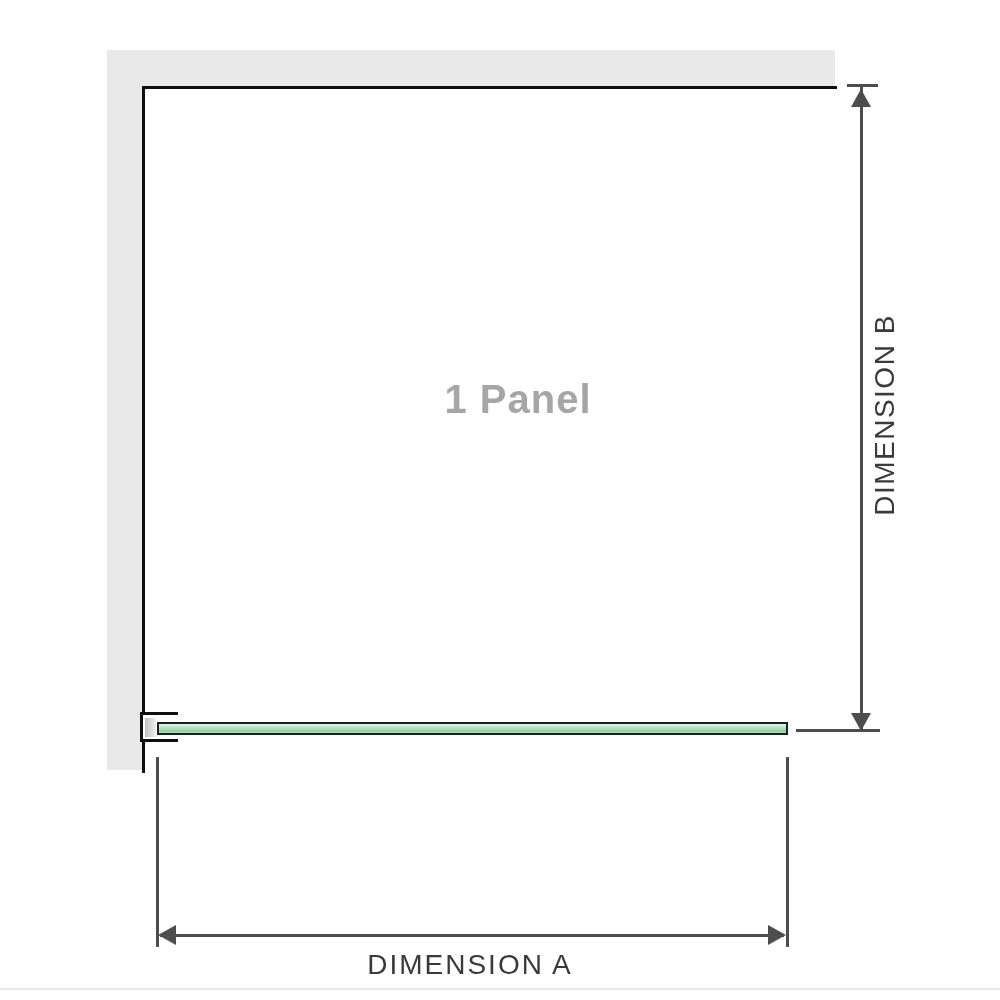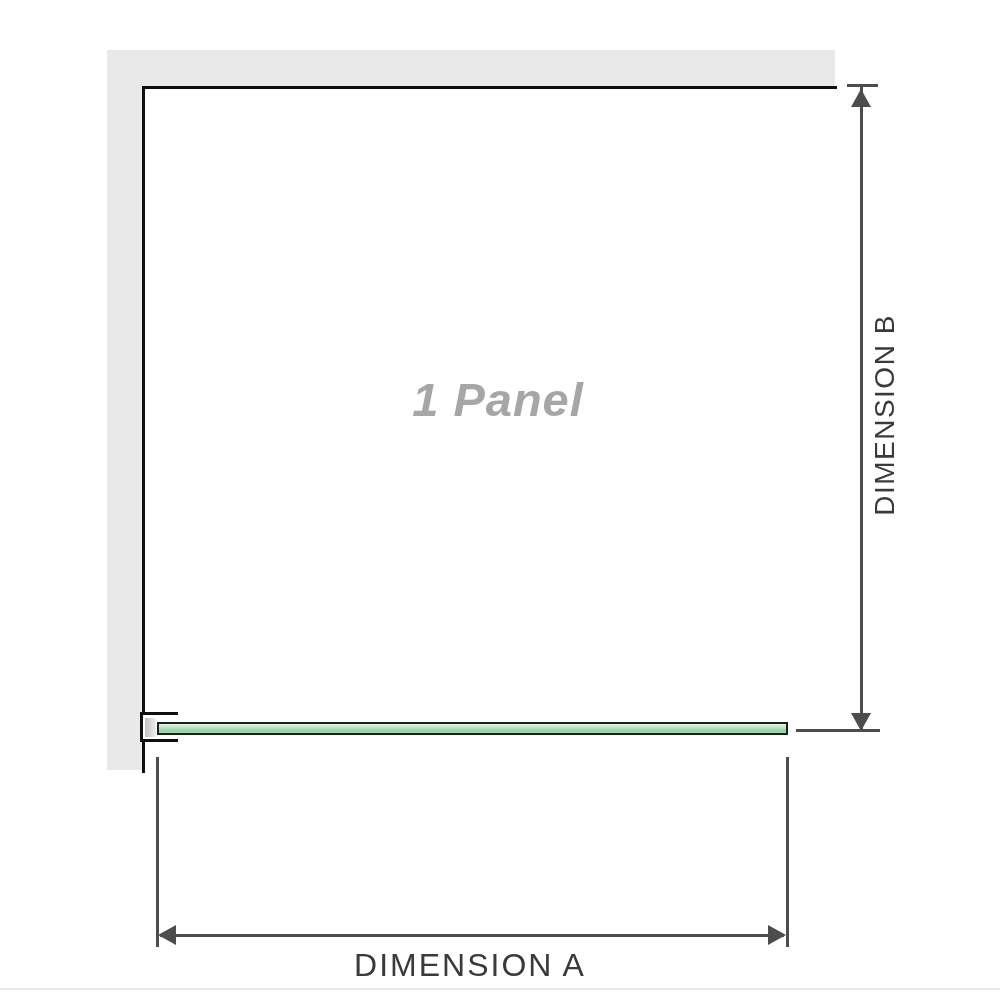--- a/index.html
+++ b/index.html
@@ -22,23 +22,23 @@
   .wall-top  { left: 107px; top: 50px; width: 728px; height: 36px; }
   .wall-left { left: 107px; top: 50px; width: 35px;  height: 720px; }
 
   
   .sline { background: var(--structure-line, #0e0e0e); }
   .panel-top-edge  { left: 142px; top: 86px; width: 695px; height: 3px; }
   .panel-left-edge { left: 142px; top: 86px; width: 3px;   height: 687px; }
 
   
   .watermark {
-    left: 358px; top: 368px; width: 280px; height: 62px;
+    left: 378px; top: 368px; width: 280px; height: 62px;
     display: flex; align-items: center; justify-content: center;
-    font-size: 47px; font-style: italic; font-weight: 600;
+    font-size: 40px; font-weight: 600;
     letter-spacing: 1px;
     color: var(--watermark-text, #a6a6a6);
     white-space: nowrap;
   }
 
   
   .glass {
     left: 157px; top: 722px; width: 631px; height: 13px;
     box-sizing: border-box;
     border: 2px solid var(--glass-border, #17221b);
@@ -106,21 +106,21 @@
     white-space: nowrap;
   }
   .label-b {
     left: 885px; top: 415px;
     transform: translate(-50%, -50%) rotate(-90deg);
     font-size: 28px; letter-spacing: 1.5px;
   }
   .label-a {
     left: 470px; top: 965px;
     transform: translate(-50%, -50%);
-    font-size: 32px; letter-spacing: 2px;
+    font-size: 28px; letter-spacing: 2px;
   }
 
   
   .page-rule {
     left: 0; top: 988px; width: 1000px; height: 2px;
     background: var(--page-rule, #e9e9e4);
   }
 </style>
 </head>
 <body>

